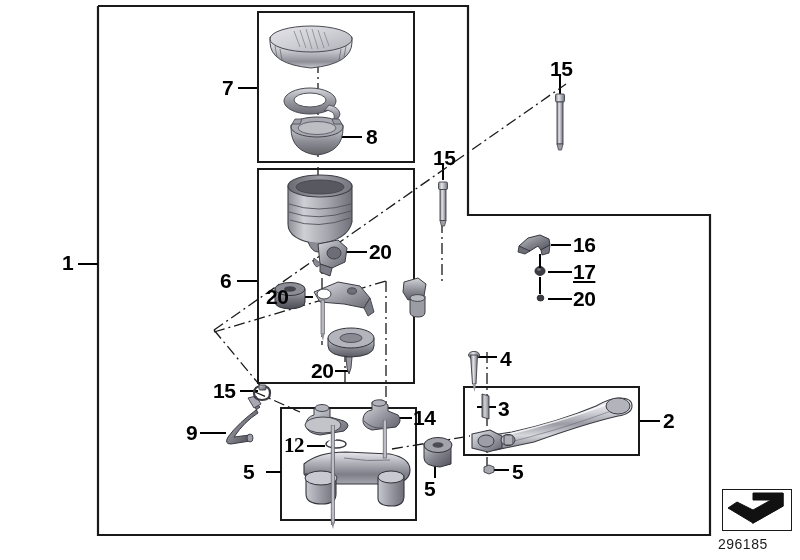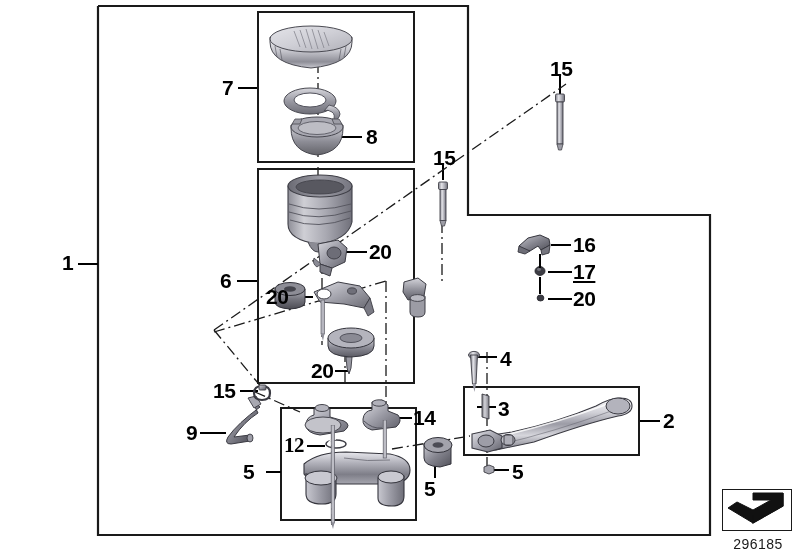--- a/index.html
+++ b/index.html
@@ -20,21 +20,21 @@
   .leader.h{height:1.6px;}
   .leader.v{width:1.6px;}
 
   
   .part{position:absolute;}
   .part svg{display:block;}
 
   
   #logobox{position:absolute;left:722px;top:489px;width:70px;height:42px;
            border:1.5px solid #1a1a1a;box-sizing:border-box;background:#fff;}
-  #partno{position:absolute;left:718px;top:536px;width:80px;text-align:center;
+  #partno{position:absolute;left:718px;top:536px;width:80px;
           font-size:14px;color:#1a1a1a;letter-spacing:0.5px;}
 </style>
 </head>
 <body>
 
 <div id="sheet">
 
   <svg style="position:absolute;left:0;top:0;width:800px;height:560px;pointer-events:none;">
     <polyline points="98,6 468,6 468,215 710,215 710,535 98,535 98,6" fill="none" stroke="#1a1a1a" stroke-width="2.2"></polyline>
   </svg>

